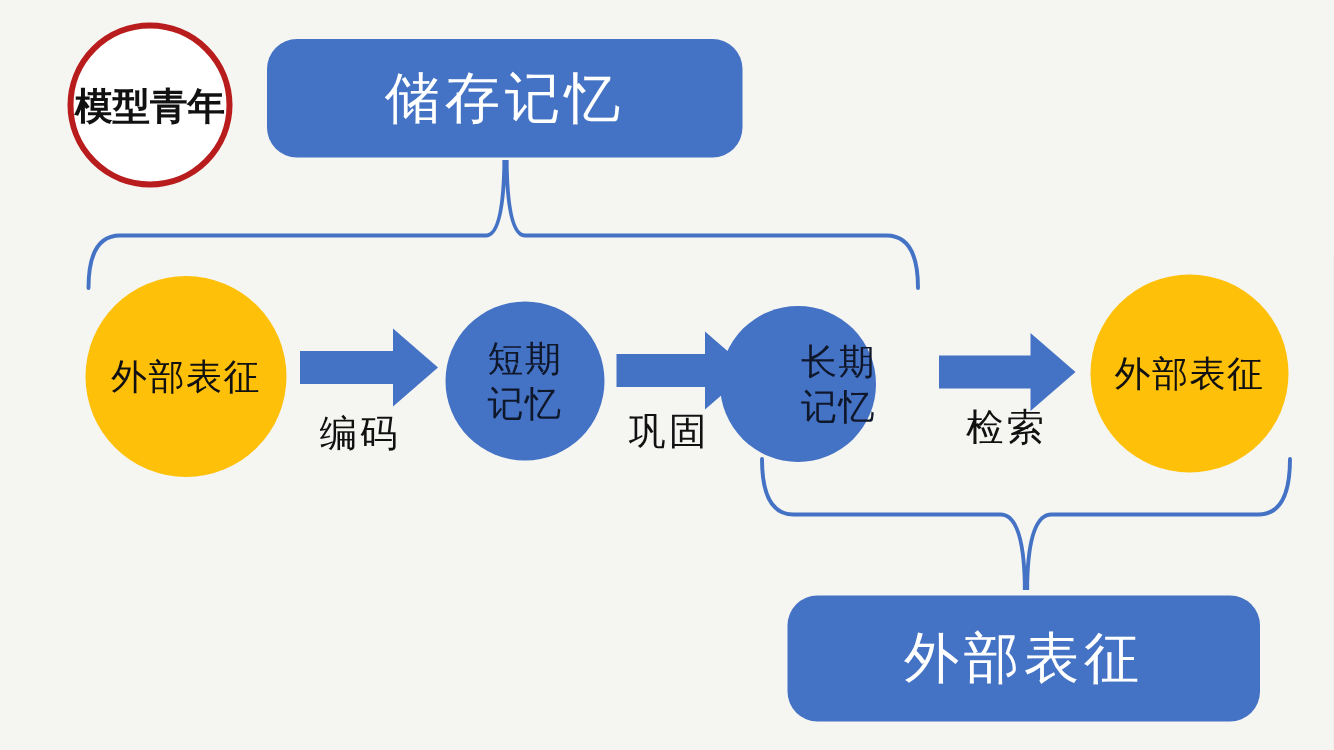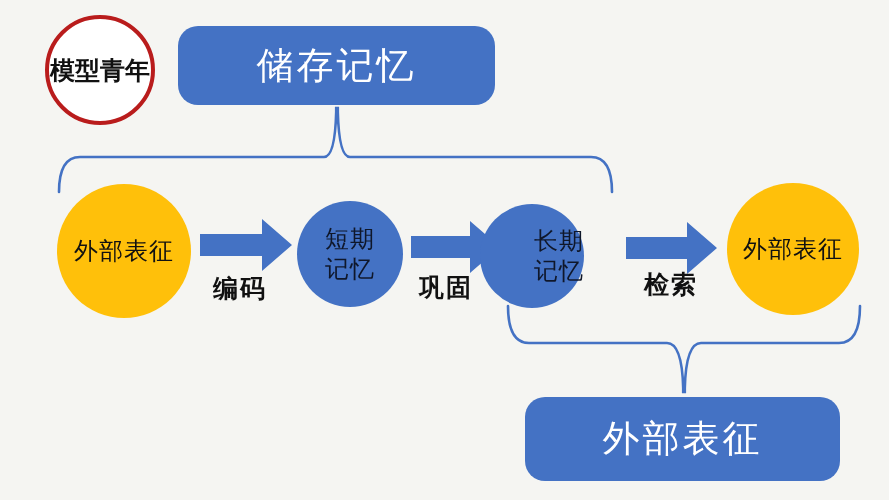--- a/index.html
+++ b/index.html
@@ -69,21 +69,21 @@
   #node-ext-left  { left: 57px;  top: 184px; width: 134px; height: 134px; }
   #node-stm       { left: 297px; top: 201px; width: 106px; height: 106px; }
   #node-ltm       { left: 480px; top: 204px; width: 104px; height: 104px; justify-content: flex-end; }
   #node-ext-right { left: 727px; top: 183px; width: 132px; height: 132px; }
 
   
   .arrow-label {
     width: 80px;
     text-align: center;
     font-size: 25px;
-    font-weight: 700;
+    font-weight: 400;
     color: #111111;
     letter-spacing: 2px;
   }
   #arrow-label-encode      { left: 200px; top: 272px; }
   #arrow-label-consolidate { left: 406px; top: 271px; }
   #arrow-label-retrieve    { left: 631px; top: 268px; }
 
   
   #shapes-svg {
     left: 0; top: 0;

